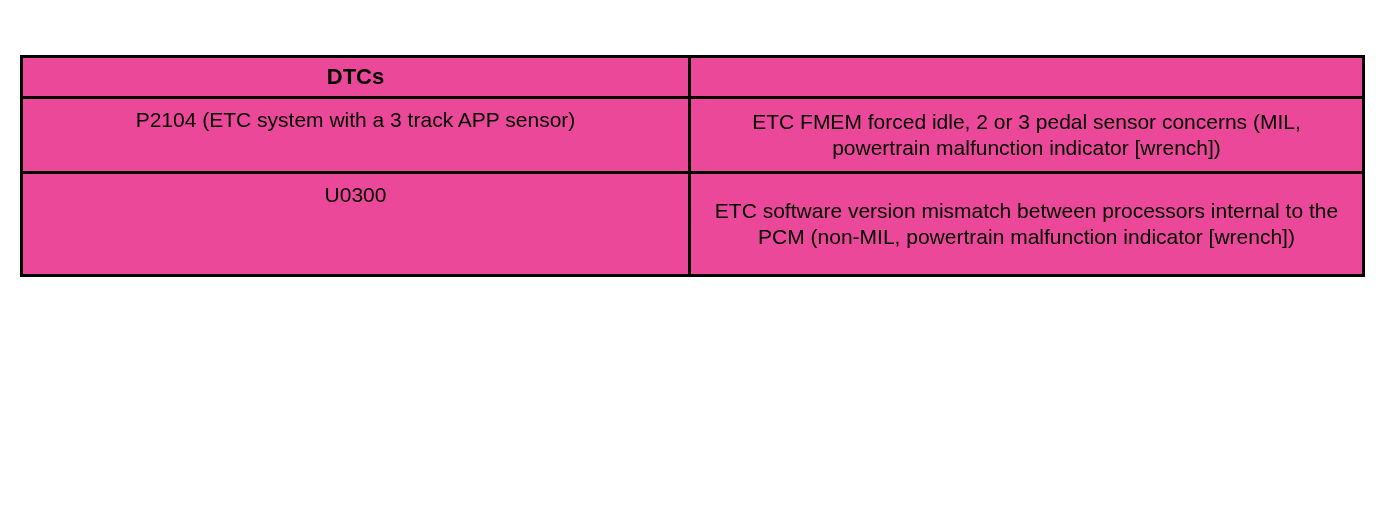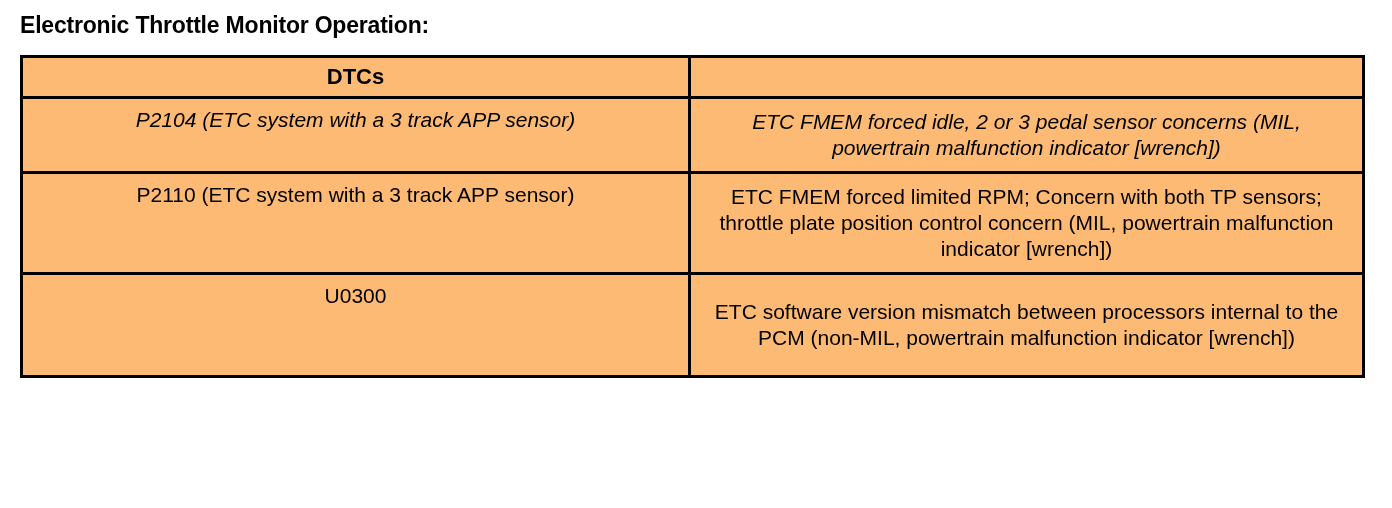--- a/index.html
+++ b/index.html
@@ -47,21 +47,21 @@
   .dtc-table col.col-desc { width: 674px; }
 
   .dtc-table th,
   .dtc-table td {
     border: 3px solid #000000;
     padding: 0;
     text-align: center;
     font-size: 21px;
     line-height: 26px;
     color: #000000;
-    background: #fdba74;
+    background: #ec4899;
   }
 
   
   .dtc-table th.head-cell {
     height: 38px;
     font-weight: bold;
     font-size: 22px;
     vertical-align: middle;
     padding: 0 8px;
   }
@@ -78,52 +78,47 @@
 
   
   td.desc-cell {
     vertical-align: middle;
     font-weight: normal;
     padding: 6px 12px;
   }
 
   
   tr.row-h1 td { height: 68px; }
-  tr.row-h2 td { height: 60px; font-style: italic; }
+  tr.row-h2 td { height: 60px; }
   tr.row-h3 td { height: 60px; }
   tr.row-h4 td { height: 86px; }
   tr.row-h5 td { height: 88px; }
 </style>
 </head>
 <body>
 
 <div class="page">
 
-  <div class="doc-title">Electronic Throttle Monitor Operation:</div>
 
   <table class="dtc-table">
     <colgroup>
       <col class="col-dtc">
       <col class="col-desc">
     </colgroup>
     <thead>
       <tr>
         <th class="head-cell">DTCs</th>
         <th class="head-cell empty"></th>
       </tr>
     </thead>
     <tbody>
       <tr class="row-h2">
         <td class="code-cell">P2104 (ETC system with a 3 track APP sensor)</td>
         <td class="desc-cell">ETC FMEM  forced idle, 2 or 3 pedal sensor concerns (MIL, powertrain malfunction indicator [wrench])</td>
       </tr>
-      <tr class="row-h4">
-        <td class="code-cell">P2110 (ETC system with a 3 track APP sensor)</td>
-        <td class="desc-cell">ETC FMEM  forced limited RPM; Concern with both TP sensors; throttle plate position control concern (MIL, powertrain malfunction indicator [wrench])</td>
-      </tr>
       <tr class="row-h5">
         <td class="code-cell">U0300</td>
         <td class="desc-cell">ETC software version mismatch between processors internal to the PCM (non-MIL, powertrain malfunction indicator [wrench])</td>
       </tr>
     </tbody>
   </table>
 
 </div>
 
 </body></html>

